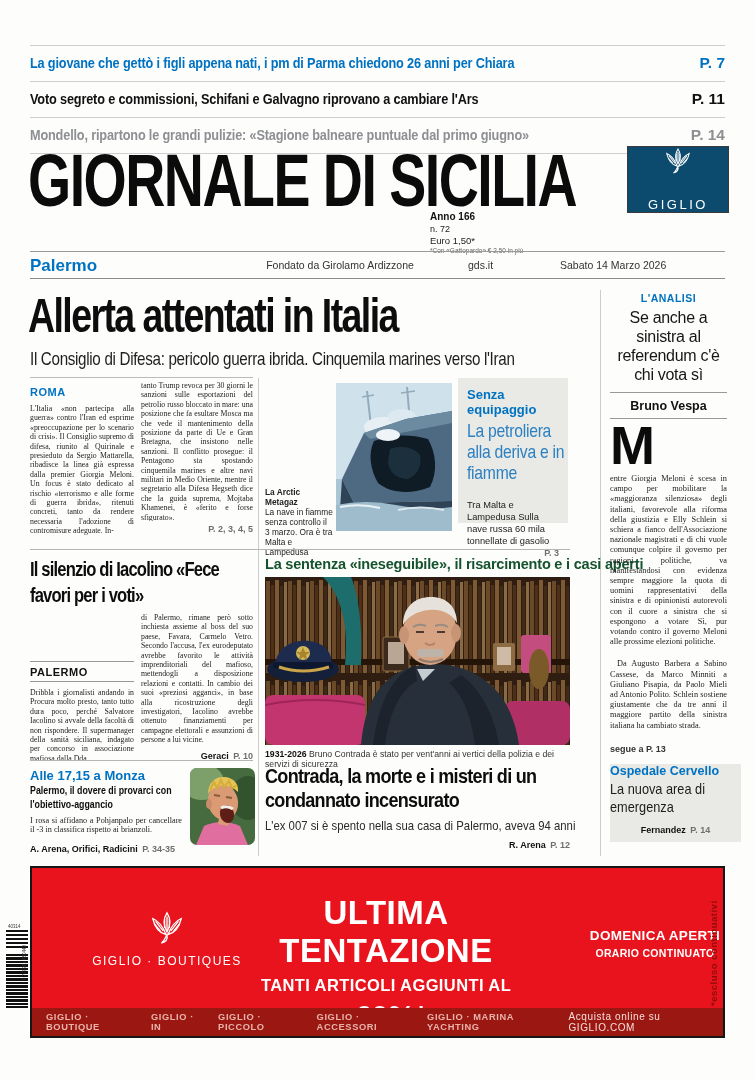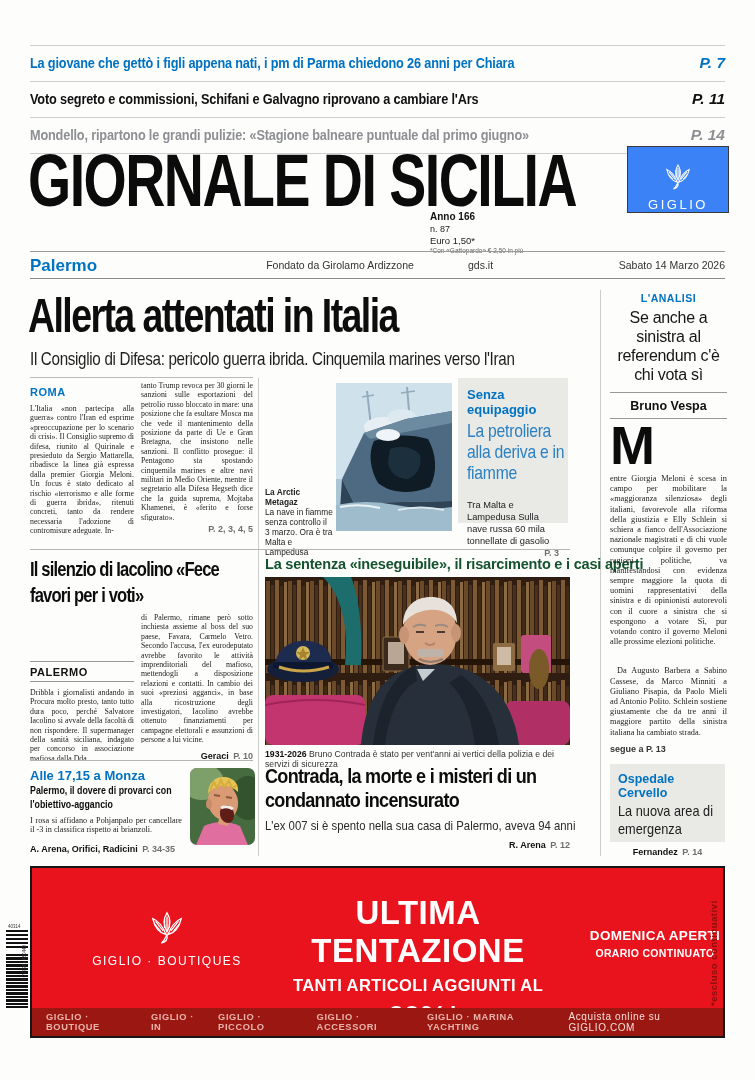--- a/index.html
+++ b/index.html
@@ -4,27 +4,27 @@
 <style>
   html,body{margin:0;padding:0;background:#e9e9e9;}
   .page{position:relative;width:755px;height:1080px;background:#fdfdfc;margin:0 auto;
         font-family:"Liberation Sans",sans-serif;color:#111;overflow:hidden;}
   .abs{position:absolute;}
   .rule{background:#cfcfcf;height:1px;}
   .vrule{background:#cccccc;width:1px;}
   .teaser{display:flex;justify-content:space-between;align-items:center;width:695px;height:24px;}
   .teaser .t{font-weight:bold;font-size:15.5px;letter-spacing:-.2px;white-space:nowrap;
              display:inline-block;transform:scaleX(.82);transform-origin:0 50%;}
-  .teaser .p{font-weight:bold;font-size:15.5px;font-style:italic;}
+  .teaser .p{font-weight:bold;font-size:15.5px;}
   .blue{color:#0072c2;}
   .gray{color:#8d8f92;}
   .masthead{font-weight:bold;font-size:74px;line-height:70px;letter-spacing:-2px;white-space:nowrap;
             transform:scaleX(.75);transform-origin:0 0;color:#0b0b0b;}
-  .logo-box{width:100px;height:65px;background:#3b82f6;border:1px solid #3a3a3a;display:flex;
-            flex-direction:column;align-items:center;justify-content:flex-end;}
+  .logo-box{width:100px;height:65px;background:#0c4a6e;border:1px solid #3a3a3a;display:flex;
+            flex-direction:column;align-items:center;justify-content:space-between;}
   .logo-text{color:#fff;font-size:13px;letter-spacing:2.5px;margin-top:2px;font-weight:normal;}
   .edition{text-align:left;line-height:1.25;}
   .edition .a{font-size:10px;font-weight:bold;}
   .edition .b{font-size:9px;color:#222;}
   .edition .c{font-size:9.5px;color:#222;}
   .edition .d{font-size:6.5px;color:#666;}
   .dl{font-size:10.5px;color:#333;}
   .headline{font-weight:bold;font-size:48px;letter-spacing:-2px;white-space:nowrap;
             display:inline-block;transform:scaleX(.78);transform-origin:0 0;color:#0d0d0d;}
   .subhead{font-size:19px;letter-spacing:-.4px;color:#1e1e1e;white-space:nowrap;
@@ -75,30 +75,30 @@
         <path d="M8 11 L16 21 M7 14 L13 21"></path>
         <path d="M35 8 C33 17 28 23 21 25 C24 17 28 11 35 8 Z"></path>
         <path d="M32 11 L24 21 M33 14 L27 21"></path>
         <path d="M20 25 C18 29 17 32 14 34 C18 33 21 30 20 25 Z"></path>
       </svg>
     </span>
     <span class="logo-text">GIGLIO</span>
   </div>
   <div class="abs edition" style="left:430px;top:211px;width:187px">
     <div class="a">Anno 166</div>
-    <div class="b">n. 87</div>
+    <div class="b">n. 72</div>
     <div class="c">Euro 1,50*</div>
     <div class="d">*Con «Gattopardo» € 2,50 in più</div>
   </div>
 
   <div class="abs rule" style="left:30px;top:251px;width:695px;background:#9a9a9a"></div>
   <div class="abs blue" style="left:30px;top:256px;font-size:17px;font-weight:bold">Palermo</div>
   <div class="abs dl ctr" style="left:250px;top:259px;width:180px">Fondato da Girolamo Ardizzone</div>
   <div class="abs dl" style="left:468px;top:259px">gds.it</div>
-  <div class="abs dl" style="left:560px;top:259px;width:165px;text-align:right">Sabato 14 Marzo 2026</div>
+  <div class="abs dl" style="left:560px;top:259px;width:165px;text-align:left">Sabato 14 Marzo 2026</div>
   <div class="abs rule" style="left:30px;top:278px;width:695px;background:#8a8a8a"></div>
 
   <div class="abs" style="left:28px;top:288px">
     <span class="headline">Allerta attentati in Italia</span>
   </div>
   <div class="abs" style="left:30px;top:348px">
     <span class="subhead">Il Consiglio di Difesa: pericolo guerra ibrida. Cinquemila marines verso l'Iran</span>
   </div>
 
   <div class="abs vrule" style="left:258px;top:378px;height:478px"></div>
@@ -250,25 +250,25 @@
   </div>
 
   <div class="abs ctr" style="left:610px;top:292px;width:117px;font-size:10.5px;font-weight:bold;letter-spacing:.5px;color:#0072c2">L'ANALISI</div>
   <div class="abs ctr" style="left:610px;top:308px;width:117px;font-size:16px;line-height:19px;color:#161616;letter-spacing:-.3px">Se anche a sinistra al referendum c'è chi vota sì</div>
   <div class="abs rule" style="left:610px;top:392px;width:117px;background:#999"></div>
   <div class="abs ctr" style="left:610px;top:399px;width:117px;font-size:12.5px;font-weight:bold">Bruno Vespa</div>
   <div class="abs rule" style="left:610px;top:418px;width:117px;background:#999"></div>
   <div class="abs" style="left:610px;top:420px;font-size:54px;line-height:50px;font-weight:bold;color:#0b0b0b">M</div>
   <div class="abs" style="left:610px;top:474px;width:117px;height:268px;overflow:hidden">
     <div class="body-s" style="font-size:8.3px;line-height:10.2px;width:117px">entre Giorgia Meloni è scesa in campo per mobilitare la «maggioranza silenziosa» degli italiani, favorevole alla riforma della giustizia e Elly Schlein si schiera a fianco dell'Associazione nazionale magistrati e di chi vuole comunque colpire il governo per ragioni politiche, va manifestandosi con evidenza sempre maggiore la quota di uomini rappresentativi della sinistra e di opinionisti autorevoli con il cuore a sinistra che si espongono a votare Sì, pur votando contro il governo Meloni alle prossime elezioni politiche.</div>
-    <div class="body-s" style="font-size:8.3px;line-height:10.2px;width:117px;text-indent:7px;margin-top:19px">Da Augusto Barbera a Sabino Cassese, da Marco Minniti a Giuliano Pisapia, da Paolo Mieli ad Antonio Polito. Schlein sostiene giustamente che da tre anni il maggiore partito della sinistra italiana ha cambiato strada.</div>
+    <div class="body-s" style="font-size:8.3px;line-height:10.2px;width:117px;text-indent:7px;margin-top:12px">Da Augusto Barbera a Sabino Cassese, da Marco Minniti a Giuliano Pisapia, da Paolo Mieli ad Antonio Polito. Schlein sostiene giustamente che da tre anni il maggiore partito della sinistra italiana ha cambiato strada.</div>
   </div>
   <div class="abs pageref" style="left:610px;top:744px;width:117px;color:#333">segue a P. 13</div>
 
-  <div class="abs graybox" style="left:610px;top:764px;width:115px;height:78px;padding:8px;box-sizing:border-box">
+  <div class="abs graybox" style="left:610px;top:764px;width:131px;height:78px;padding:0;box-sizing:border-box">
     <div style="font-size:12.5px;font-weight:bold;color:#0072c2">Ospedale Cervello</div>
     <div class="cond" style="width:122px;font-size:15px;line-height:17.5px;color:#1c1c1c;margin-top:2px">La nuova area di emergenza</div>
     <div style="text-align:center;margin-top:4px">
       <span class="byl">Fernandez</span>
       <span class="pageref">P. 14</span>
     </div>
   </div>
 
   <div class="abs adred" style="left:30px;top:866px;width:695px;height:172px;box-sizing:border-box">
     <div class="abs ctr" style="left:55px;top:42px;width:160px">
@@ -278,21 +278,21 @@
           <path d="M20 6 V20 M17.5 8 V18 M22.5 8 V18"></path>
           <path d="M5 8 C7 17 12 23 19 25 C16 17 12 11 5 8 Z"></path>
           <path d="M8 11 L16 21 M7 14 L13 21"></path>
           <path d="M35 8 C33 17 28 23 21 25 C24 17 28 11 35 8 Z"></path>
           <path d="M32 11 L24 21 M33 14 L27 21"></path>
           <path d="M20 25 C18 29 17 32 14 34 C18 33 21 30 20 25 Z"></path>
         </svg>
       </span>
       <div class="white" style="font-size:12px;letter-spacing:1.5px;margin-top:4px">GIGLIO · BOUTIQUES</div>
     </div>
-    <div class="abs ctr white" style="left:216px;top:26px;width:340px">
+    <div class="abs ctr white" style="left:184px;top:26px;width:340px">
       <div style="font-size:33px;letter-spacing:.5px;font-weight:bold">ULTIMA TENTAZIONE</div>
       <div style="font-size:16.5px;font-weight:bold;margin-top:6px;letter-spacing:.4px">TANTI ARTICOLI AGGIUNTI AL</div>
       <div style="font-size:30px;font-weight:bold;margin-top:4px">-60%*</div>
     </div>
     <div class="abs ctr white" style="left:548px;top:60px;width:150px">
       <div style="font-size:13.5px;font-weight:bold;letter-spacing:.3px">DOMENICA APERTI</div>
       <div style="font-size:10.5px;font-weight:bold;margin-top:4px;letter-spacing:.3px">ORARIO CONTINUATO</div>
     </div>
     <div class="abs" style="right:4px;top:18px;height:120px;writing-mode:vertical-rl;transform:rotate(180deg);font-size:9.5px;font-weight:bold;color:#8f0e0c;letter-spacing:.5px">*escluso continuativi</div>
     <div class="abs admaroon" style="left:-2px;bottom:-2px;width:695px;height:30px;box-sizing:border-box;border:2px solid #161616;border-top:none">

